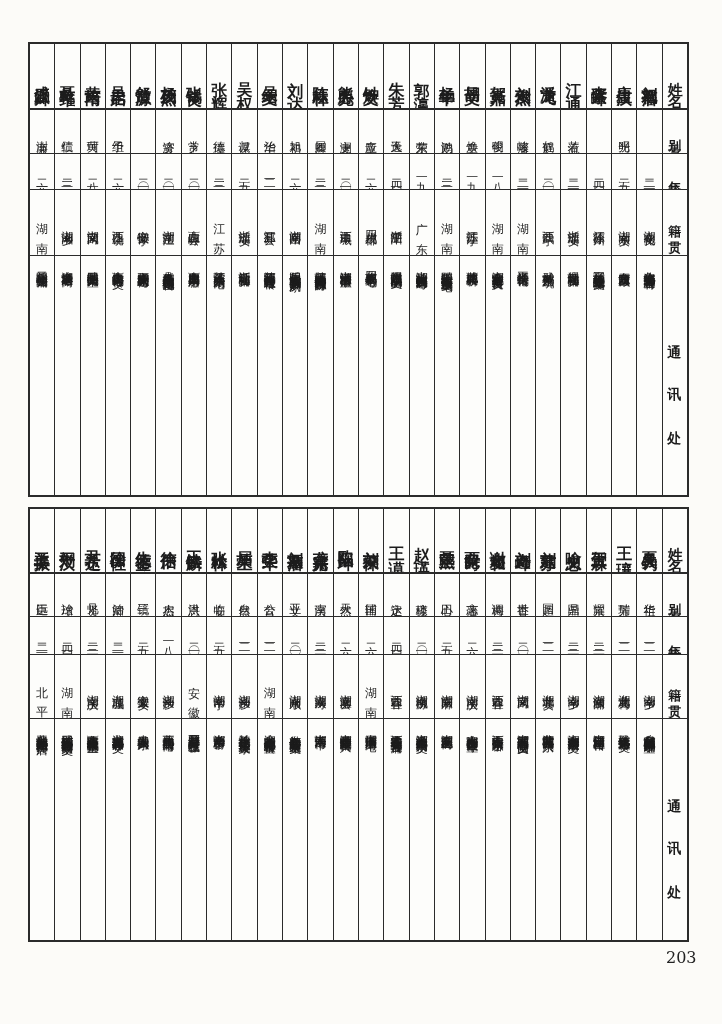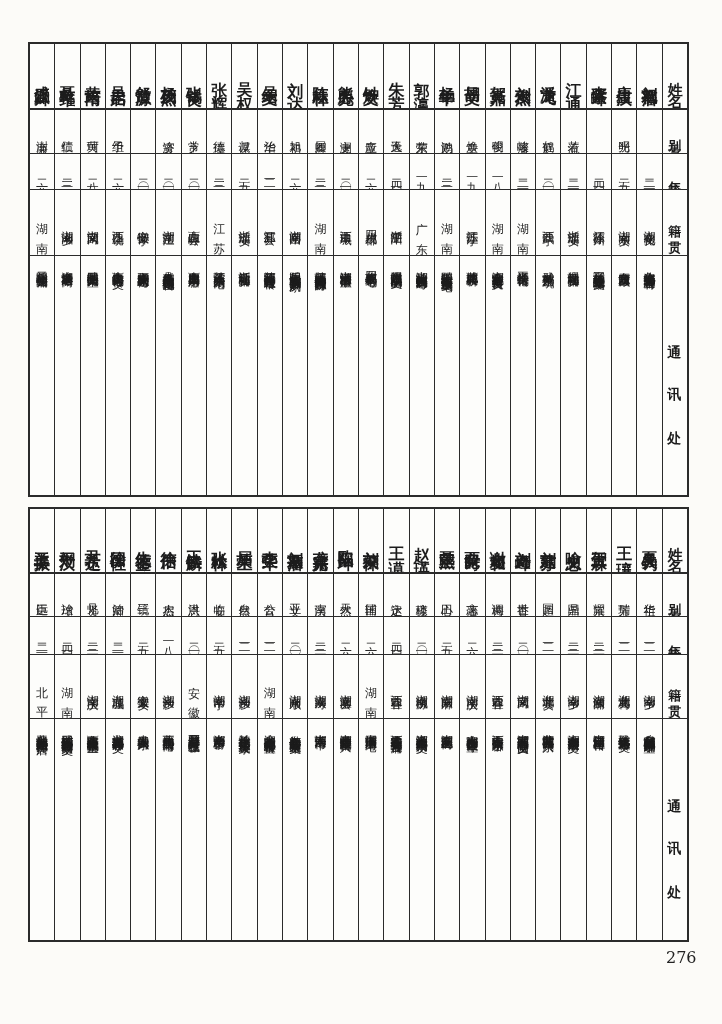--- a/index.html
+++ b/index.html
@@ -956,14 +956,14 @@
           <span class="vtext v-age">二二</span>
         </div>
         <div class="cell c-native">
           <span class="vtext v-native sp2">北平</span>
         </div>
         <div class="cell c-address">
           <span class="vtext v-address">北平宁武门外东椿胡同斌和祥洋货店</span>
         </div>
       </div>
     </div>
-  <div class="page-number">276</div>
+  <div class="page-number">203</div>
 </div>
 
 </body></html>

